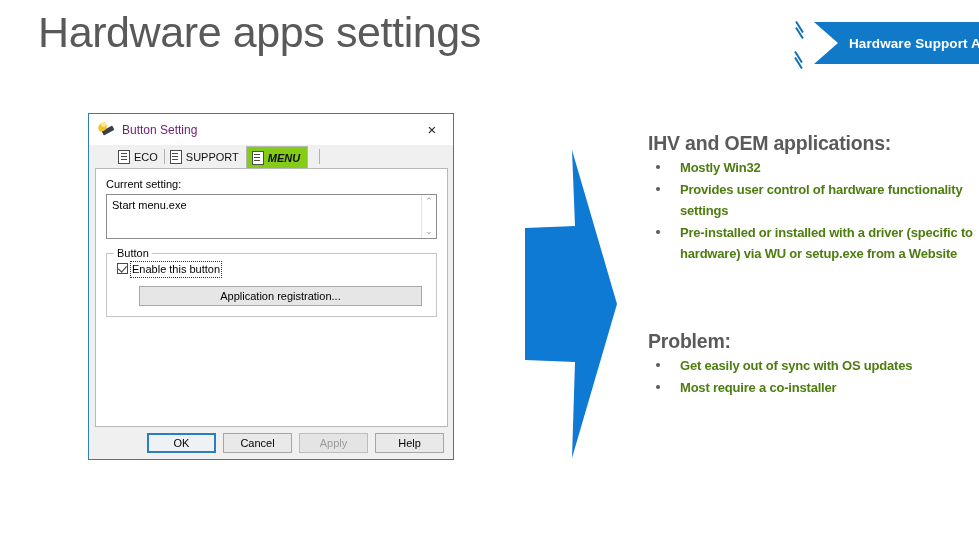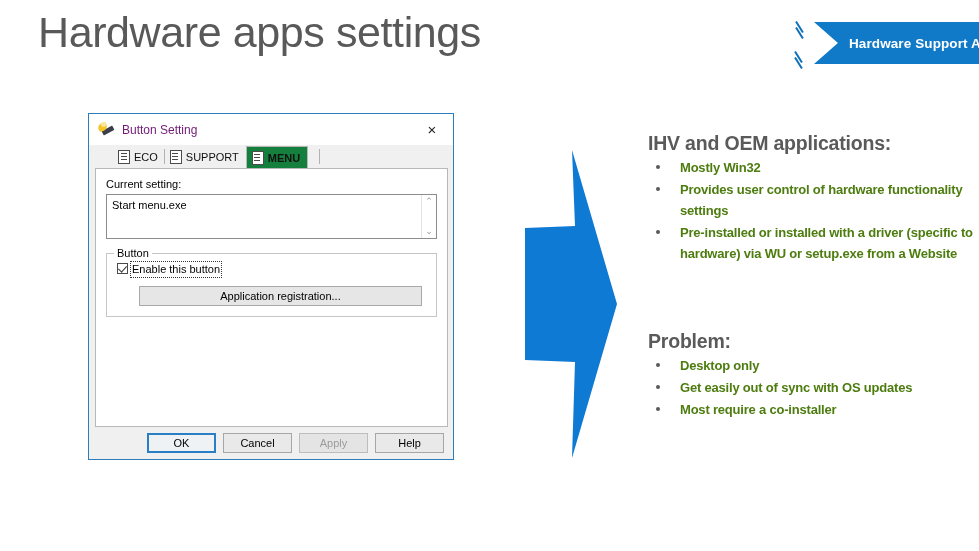--- a/index.html
+++ b/index.html
@@ -166,27 +166,28 @@
     position: relative;
     background: transparent;
   }
   .tab .tabsep {
     position: absolute;
     right: 0; top: 3px;
     width: 1px; height: 15px;
     background: #b2b2b2;
   }
   .tab.active {
-    background: #15803d;
+    background: #84cc16;
     border: 1px solid #b8b8b8;
     border-bottom: none;
     font-weight: bold;
     margin-bottom: -1px;
     height: 22px;
     z-index: 3;
+    font-style: italic;
   }
   .doc-icon {
     width: 10px; height: 12px;
     background: #ffffff;
     border: 1px solid #4b4b4b;
     margin-right: 4px;
     position: relative;
     flex: 0 0 auto;
   }
   .doc-icon::before {
@@ -457,17 +458,16 @@
   <ul class="rlist">
     <li><span class="bullet"></span><span>Mostly Win32</span></li>
     <li><span class="bullet"></span><span>Provides user control of hardware functionality settings</span></li>
     <li><span class="bullet"></span><span>Pre-installed or installed with a driver (specific to hardware) via WU or setup.exe from a Website</span></li>
   </ul>
 </div>
 
 <div class="rtext" id="block-problem">
   <div class="rhead">Problem:</div>
   <ul class="rlist">
-    <li><span class="bullet"></span><span>Desktop only</span></li>
     <li><span class="bullet"></span><span>Get easily out of sync with OS updates</span></li>
     <li><span class="bullet"></span><span>Most require a co-installer</span></li>
   </ul>
 </div>
 
 </body></html>

